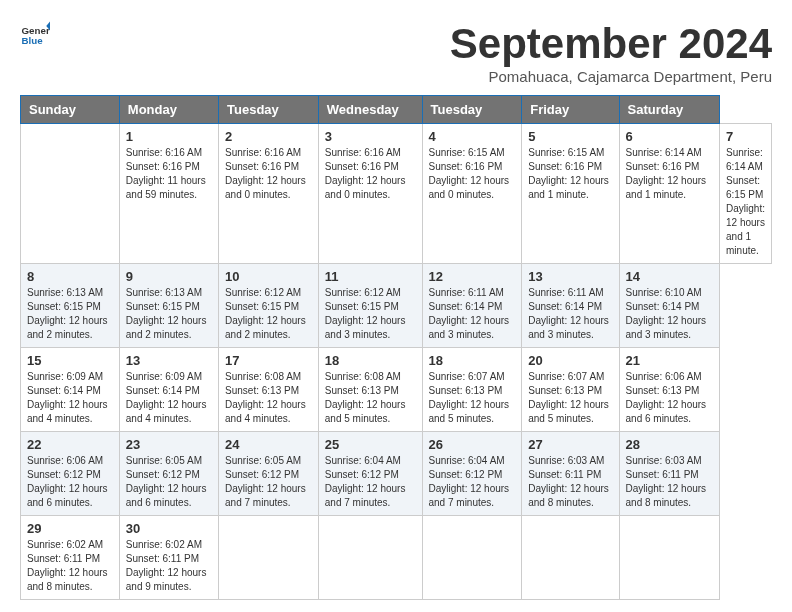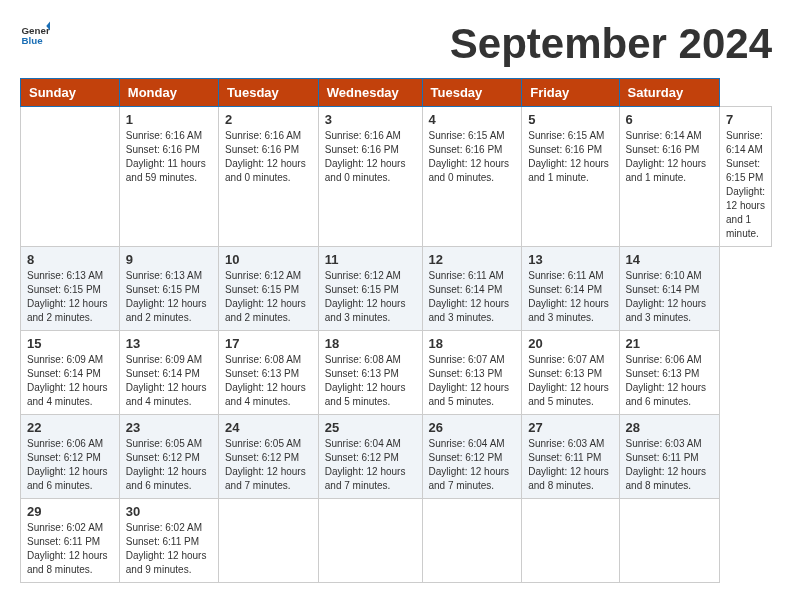--- a/index.html
+++ b/index.html
@@ -35,21 +35,21 @@
     }
     .location {
       font-size: 15px;
       color: #555;
     }
     .calendar {
       width: 100%;
       border-collapse: collapse;
     }
     .calendar th {
-      background-color: #c2410c;
+      background-color: #737373;
       color: white;
       text-align: left;
       padding: 6px 8px;
       font-size: 13px;
       font-weight: bold;
       border: 1px solid #1a6eb5;
     }
     .calendar td {
       vertical-align: top;
       border: 1px solid #ccc;
@@ -85,20 +85,21 @@
 <div class="header">
   <div class="logo">
     <svg class="logo-icon" viewBox="0 0 40 40">
       <text x="2" y="18" font-size="13" font-weight="bold" fill="#333">General</text>
       <text x="2" y="32" font-size="13" font-weight="bold" fill="#1a6eb5">Blue</text>
       <polygon points="35,8 40,2 40,14" fill="#1a6eb5"></polygon>
     </svg>
   </div>
   <div class="title-block">
     <div class="month-title">September 2024</div>
+    <div class="location">Pomahuaca, Cajamarca Department, Peru</div>
   </div>
 </div>
 
 <table class="calendar">
   <thead>
     <tr>
     <th>Sunday</th>
         <th>Monday</th>
         <th>Tuesday</th>
         <th>Wednesday</th>

